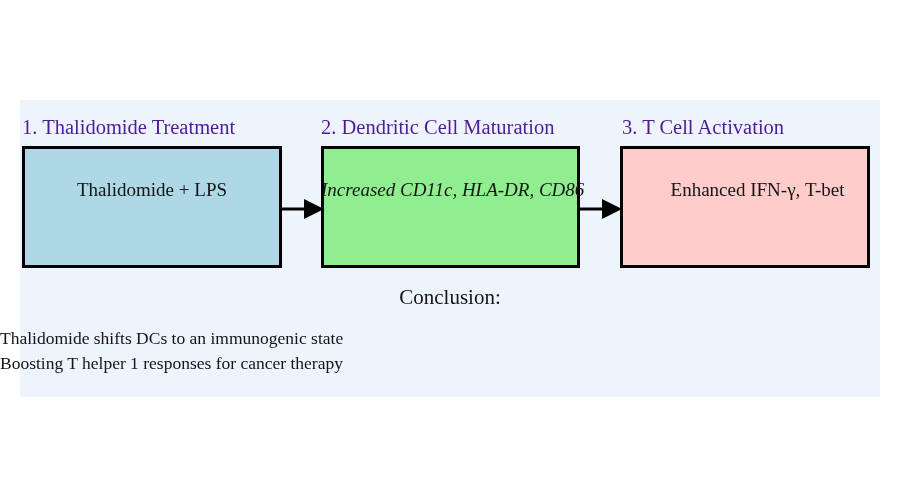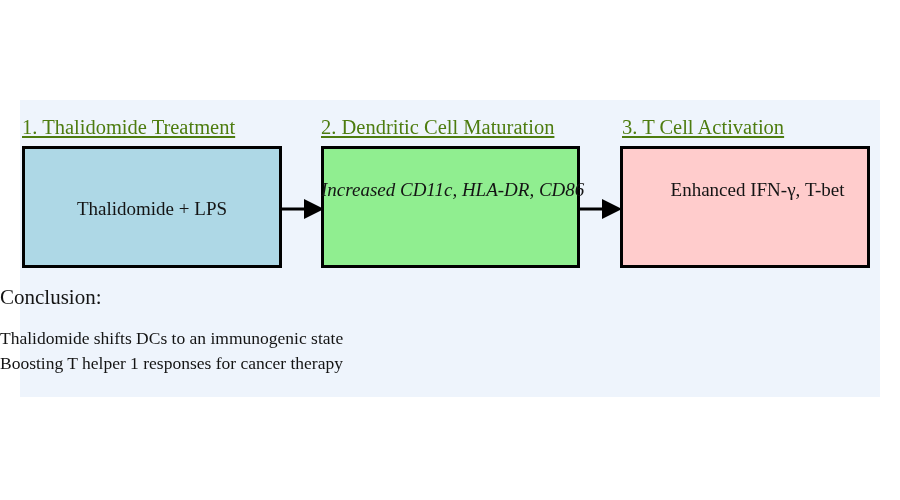--- a/index.html
+++ b/index.html
@@ -31,22 +31,21 @@
     height: 297px;
     background: #eef4fc;
   }
 
   
   .stage-title {
     position: absolute;
     font-size: 20.5px;
     line-height: 1;
     white-space: nowrap;
-    color: #4d7c0f;
-    text-decoration: underline;
+    color: #4c1d95;
   }
   .stage-title.t1 { left: 22px;  top: 117px; }
   .stage-title.t2 { left: 321px; top: 117px; }
   .stage-title.t3 { left: 622px; top: 117px; }
 
   
   .stage-box {
     position: absolute;
     top: 146px;
     height: 122px;
@@ -62,39 +61,39 @@
     position: absolute;
     top: 177px;
     height: 26px;
     line-height: 26px;
     text-align: center;
     font-size: 19px;
     white-space: nowrap;
     color: #141414;
     pointer-events: none;
   }
-  .box-label.l1 { left: 22px;  width: 260px; margin-top: 19px; }
+  .box-label.l1 { left: 22px;  width: 260px; }
   .box-label.l2 { left: 321px; width: 259px; font-style: italic; }
   .box-label.l3 { left: 620px; width: 275px; }
 
   
   .arrow {
     position: absolute;
     top: 196px;
   }
   .arrow.a1 { left: 282px; }
   .arrow.a2 { left: 580px; }
 
   
   .conclusion-heading {
     position: absolute;
     left: 0;
     top: 286px;
     width: 900px;
-    text-align: left;
+    text-align: center;
     font-size: 21px;
     line-height: 1.1;
     color: #141414;
   }
   .conclusion-lines {
     position: absolute;
     left: 0;
     top: 326px;
     width: 900px;
     text-align: left;

